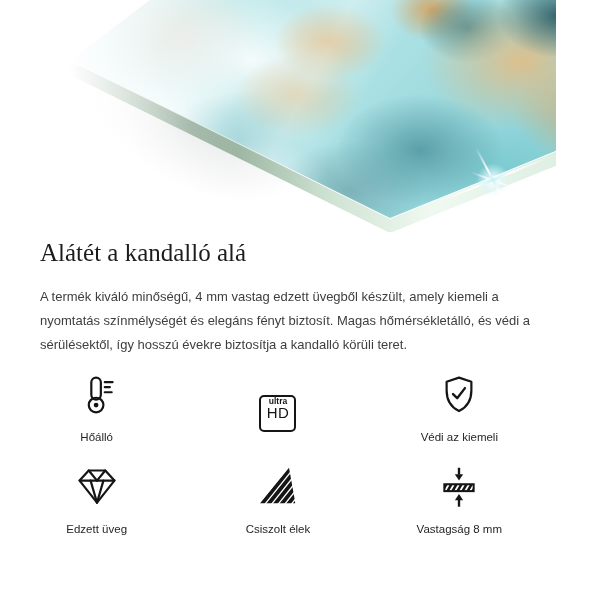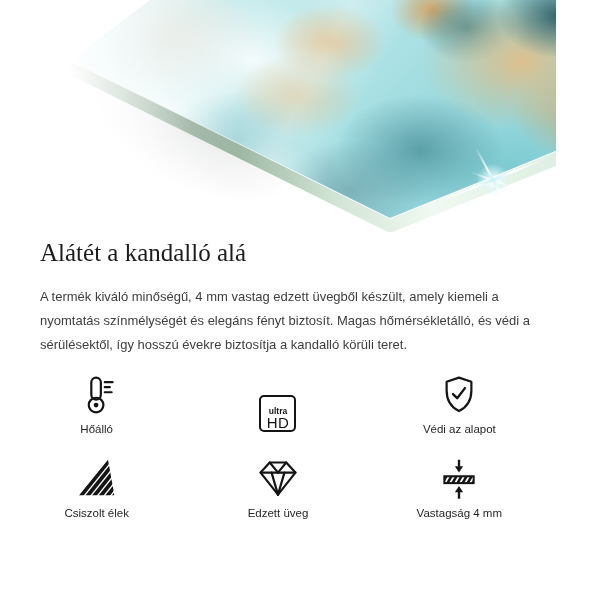--- a/index.html
+++ b/index.html
@@ -50,24 +50,24 @@
   
   .content{padding:0 40px;}
   .title{font-family:"Liberation Serif",serif;font-weight:400;color:#1c1c1c;
       font-size:25px;line-height:33px;margin:4px 0 0;}
   .desc{margin:16px 0 0;width:508px;font-size:13px;line-height:24px;color:#3e3e3e;}
 
   
   .features{margin:16px 6px 0;display:grid;grid-template-columns:repeat(3,1fr);row-gap:22px;}
   .feature{display:flex;flex-direction:column;align-items:center;}
   .icon-wrap{height:44px;display:flex;align-items:center;justify-content:center;}
-  .flabel{margin-top:6px;font-size:11.5px;color:#262626;}
+  .flabel{margin-top:14px;font-size:11.5px;color:#262626;}
   svg.ic{stroke:#151515;fill:none;stroke-width:2.4;stroke-linecap:round;stroke-linejoin:round;}
   .hd-box{width:33px;height:33px;border:2.4px solid #151515;border-radius:5px;
-      display:flex;flex-direction:column;align-items:center;justify-content:flex-end;color:#151515;margin-top:36px;}
+      display:flex;flex-direction:column;align-items:center;justify-content:flex-start;color:#151515;margin-top:36px;}
   .hd-top{font-size:8.5px;line-height:9px;font-weight:bold;}
   .hd-bottom{font-size:15px;line-height:14px;font-weight:normal;letter-spacing:.3px;}
 </style>
 </head>
 <body>
 
 <div class="page">
 
   <div class="hero">
     <div class="glass-shadow"></div>
@@ -117,21 +117,35 @@
       </div>
     </div>
 
     <div class="feature">
       <div class="icon-wrap">
         <svg class="ic" width="44" height="44" viewBox="0 0 48 48">
           <path d="M24 5 L37.5 9.5 V19 C37.5 29.5 32 37.5 24 41.5 C16 37.5 10.5 29.5 10.5 19 V9.5 Z"></path>
           <polyline points="17.5,23 22,27.5 30.5,16.5" stroke-width="2.6"></polyline>
         </svg>
       </div>
-      <div class="flabel">Védi az alapot</div>
+      <div class="flabel">Védi az kiemeli</div>
+    </div>
+
+    <div class="feature">
+      <div class="icon-wrap">
+        <svg class="ic" width="44" height="44" viewBox="0 0 48 48">
+          <polygon points="5,17 15,6 33,6 43,17 24,41"></polygon>
+          <line x1="5" y1="17" x2="43" y2="17"></line>
+          <line x1="15" y1="6" x2="24" y2="17"></line>
+          <line x1="33" y1="6" x2="24" y2="17"></line>
+          <line x1="17" y1="17" x2="24" y2="41"></line>
+          <line x1="31" y1="17" x2="24" y2="41"></line>
+        </svg>
+      </div>
+      <div class="flabel">Edzett üveg</div>
     </div>
 
     <div class="feature">
       <div class="icon-wrap">
         <svg width="44" height="44" viewBox="0 0 48 48">
           <defs>
               <clipPath id="triClip">
                 <polygon points="4,42 36,3 43,42"></polygon>
               </clipPath>
             </defs>
@@ -139,34 +153,20 @@
             <line x1="2" y1="48" x2="42" y2="-2"></line>
             <line x1="9.2" y1="48" x2="49.2" y2="-2"></line>
             <line x1="16.4" y1="48" x2="56.4" y2="-2"></line>
             <line x1="23.6" y1="48" x2="63.6" y2="-2"></line>
             <line x1="30.8" y1="48" x2="70.8" y2="-2"></line>
             <line x1="38" y1="48" x2="78" y2="-2"></line>
           </g>
         </svg>
       </div>
       <div class="flabel">Csiszolt élek</div>
-    </div>
-
-    <div class="feature">
-      <div class="icon-wrap">
-        <svg class="ic" width="44" height="44" viewBox="0 0 48 48">
-          <polygon points="5,17 15,6 33,6 43,17 24,41"></polygon>
-          <line x1="5" y1="17" x2="43" y2="17"></line>
-          <line x1="15" y1="6" x2="24" y2="17"></line>
-          <line x1="33" y1="6" x2="24" y2="17"></line>
-          <line x1="17" y1="17" x2="24" y2="41"></line>
-          <line x1="31" y1="17" x2="24" y2="41"></line>
-        </svg>
-      </div>
-      <div class="flabel">Edzett üveg</div>
     </div>
 
     <div class="feature">
       <div class="icon-wrap">
         <svg width="44" height="44" viewBox="0 0 48 48">
           <defs>
               <clipPath id="barClip">
                 <rect x="8" y="21" width="32" height="7.5"></rect>
               </clipPath>
             </defs>
@@ -179,17 +179,17 @@
             <line x1="31.5" y1="32" x2="40.5" y2="16"></line>
             <line x1="37" y1="32" x2="46" y2="16"></line>
           </g>
           <rect x="8" y="21" width="32" height="7.5" fill="none" stroke="#151515" stroke-width="2.2"></rect>
           <line x1="24" y1="3" x2="24" y2="10.5" stroke="#151515" stroke-width="2.6"></line>
           <polygon points="19.5,10 28.5,10 24,17" fill="#151515"></polygon>
           <line x1="24" y1="45.5" x2="24" y2="38" stroke="#151515" stroke-width="2.6"></line>
           <polygon points="19.5,38.5 28.5,38.5 24,31.5" fill="#151515"></polygon>
         </svg>
       </div>
-      <div class="flabel">Vastagság 4 mm</div>
+      <div class="flabel">Vastagság 8 mm</div>
     </div>
 
   </div>
 </div>
 
 </body></html>

